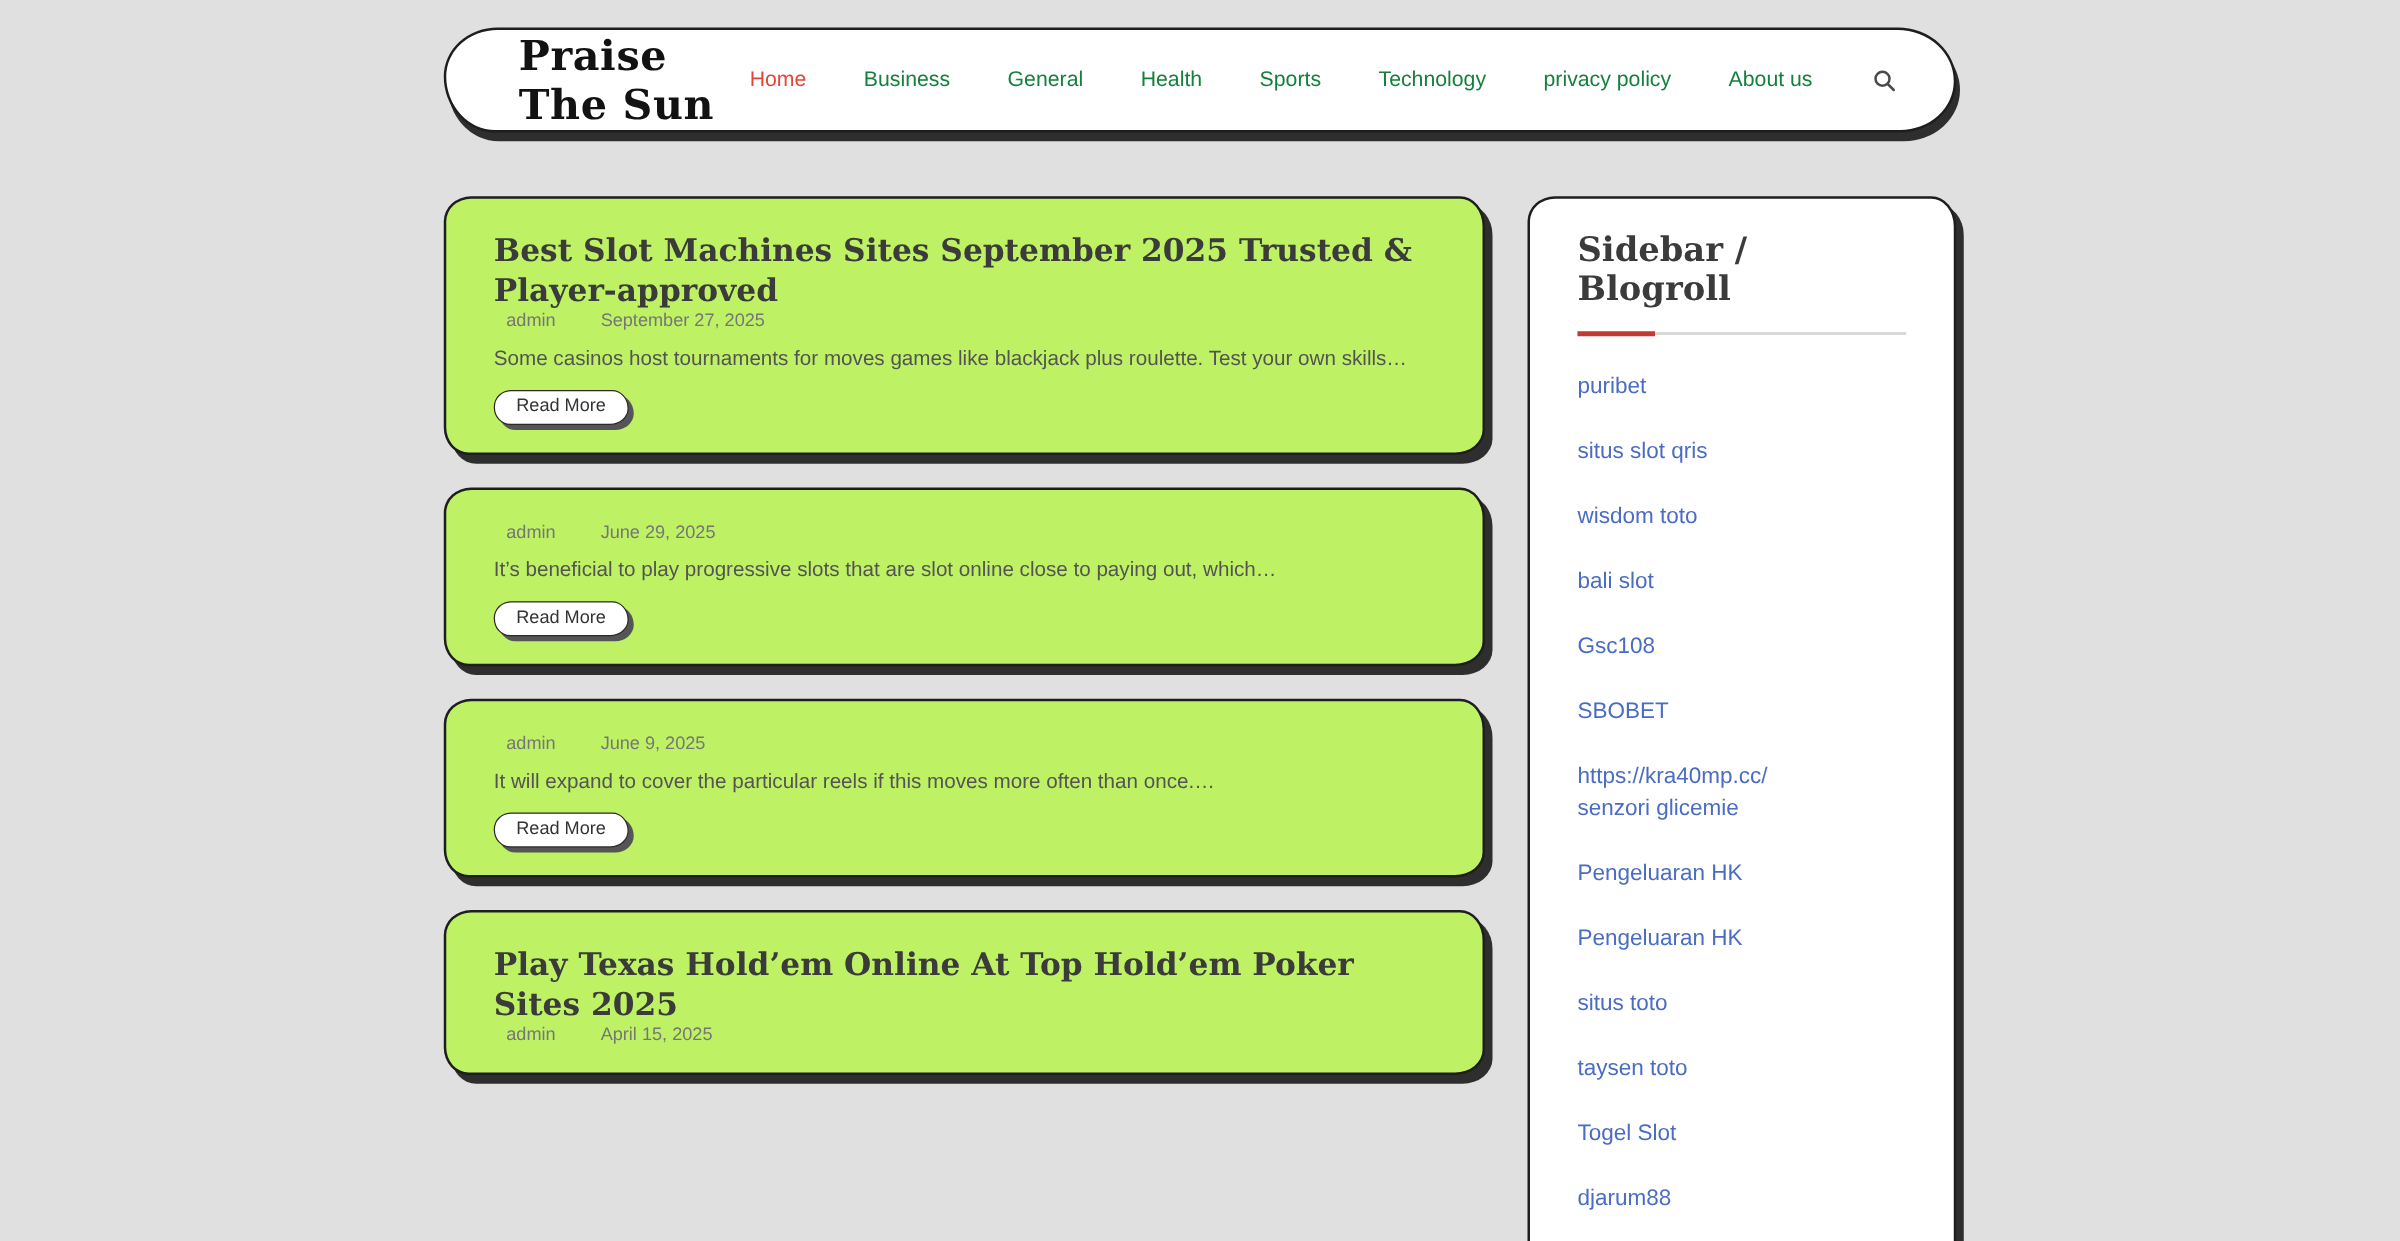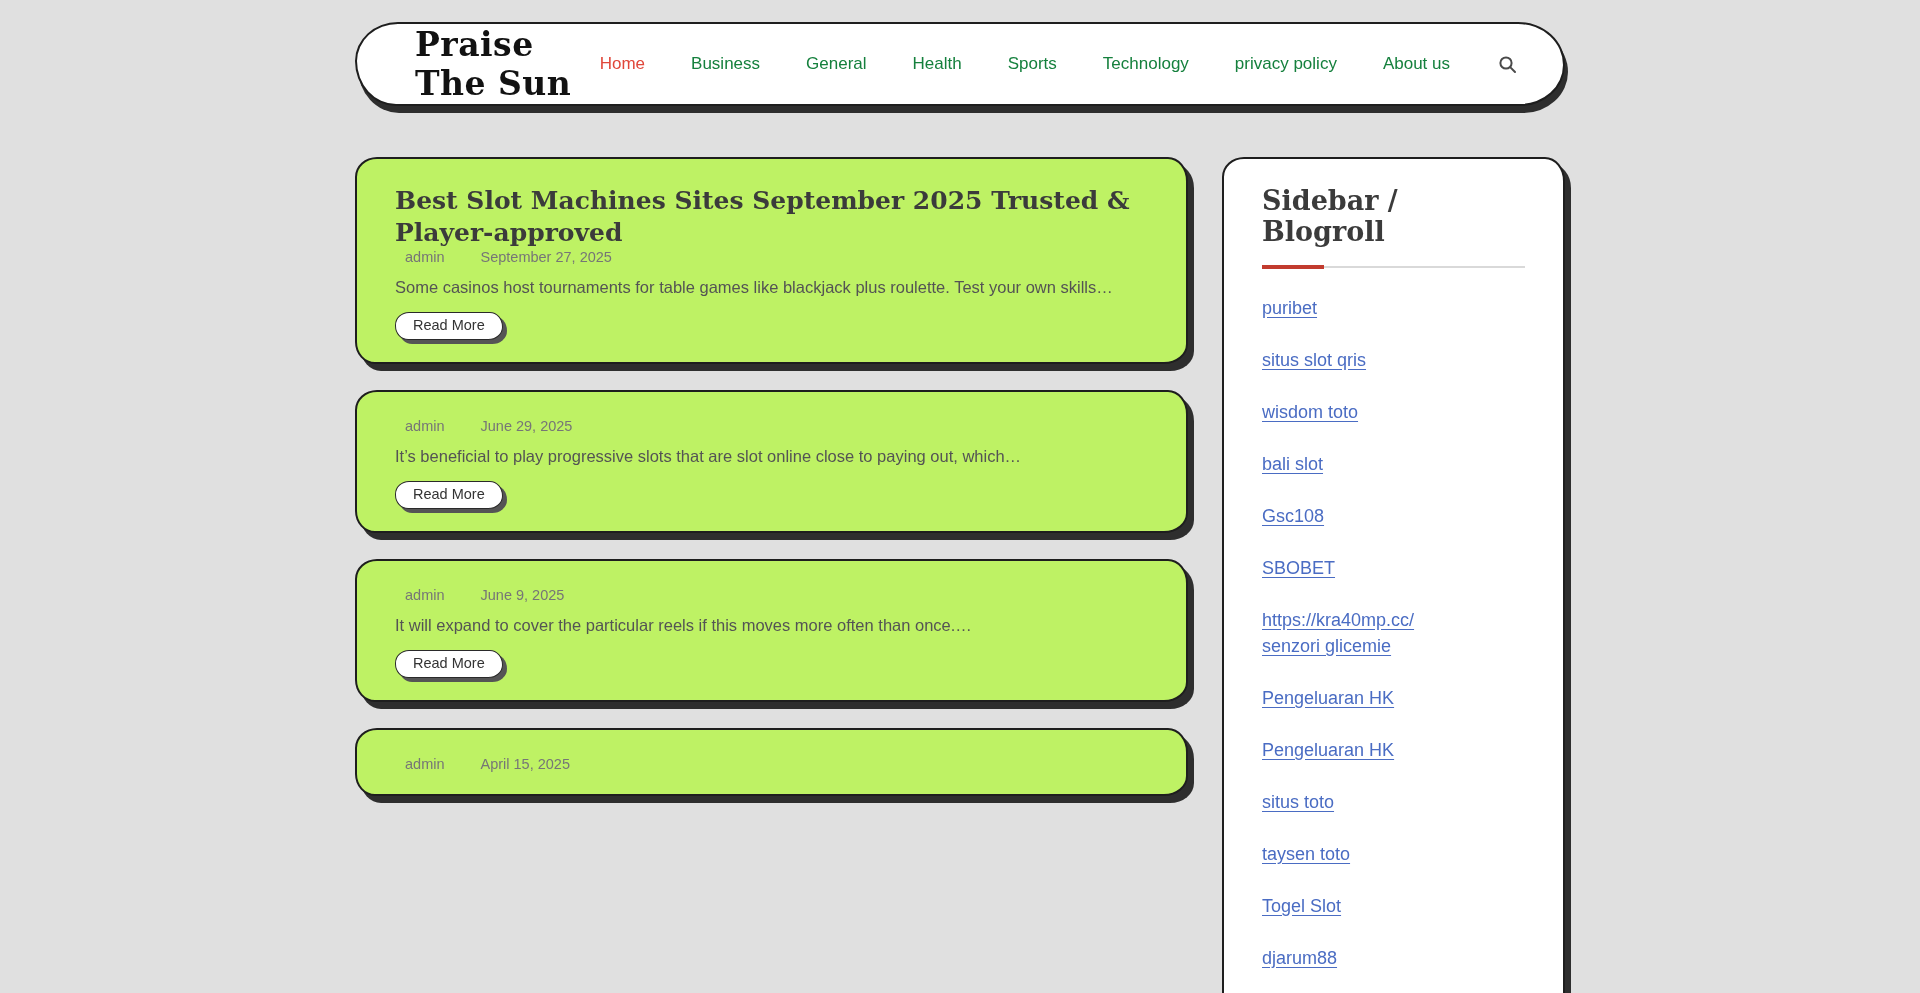--- a/index.html
+++ b/index.html
@@ -112,21 +112,20 @@
   .sidebar-divider .red-seg {
     position:absolute; left:0; top:0; width:62px; height:4px; background:#c23b2e;
   }
   .blogroll { list-style:none; }
   .blogroll li { margin-top:26px; }
   .blogroll a {
     display:block;
     font-size:18px;
     line-height:26px;
     color:#4a6cc3;
-    text-decoration:underline;
     text-underline-offset:3px;
     cursor:pointer;
     width:max-content;
   }
 </style>
 </head>
 <body>
 
 <div class="container">
   <header class="site-header">
@@ -149,30 +148,31 @@
       </span>
     </nav>
   </header>
 
   <div class="content">
     <div class="posts-col">
 
     <article class="post-card"><h2 class="post-title">Best Slot Machines Sites September 2025 Trusted &amp; Player-approved</h2><div class="post-meta">
             <span>admin</span>
             <span>September 27, 2025</span>
-          </div><p class="post-excerpt">Some casinos host tournaments for table games like blackjack plus roulette. Test your own skills…</p><span class="read-more">Read More</span></article>
+          </div><p class="post-excerpt">Some casinos host tournaments for moves games like blackjack plus roulette. Test your own skills…</p><span class="read-more">Read More</span></article>
         <article class="post-card"><div class="post-meta">
             <span>admin</span>
             <span>June 29, 2025</span>
           </div><p class="post-excerpt">It’s beneficial to play progressive slots that are slot online close to paying out, which…</p><span class="read-more">Read More</span></article>
         <article class="post-card"><div class="post-meta">
             <span>admin</span>
             <span>June 9, 2025</span>
           </div><p class="post-excerpt">It will expand to cover the particular reels if this moves more often than once.…</p><span class="read-more">Read More</span></article>
         <article class="post-card">
+          <h2 class="post-title">Play Texas Hold’em Online At Top Hold’em Poker Sites 2025</h2>
           <div class="post-meta">
             <span>admin</span>
             <span>April 15, 2025</span>
           </div>
         </article>
       </div>
 
     <aside class="sidebar-col">
       <div class="sidebar-box">
         <h2 class="sidebar-title">Sidebar / Blogroll</h2>

